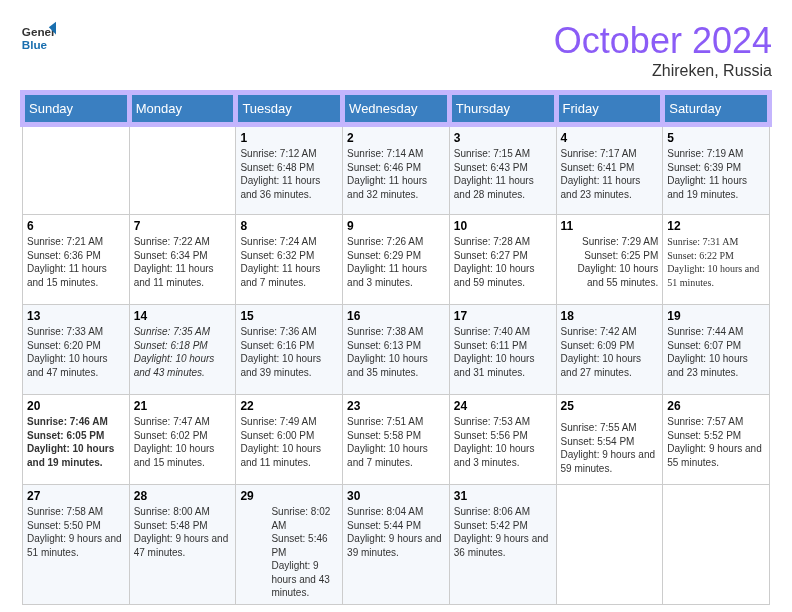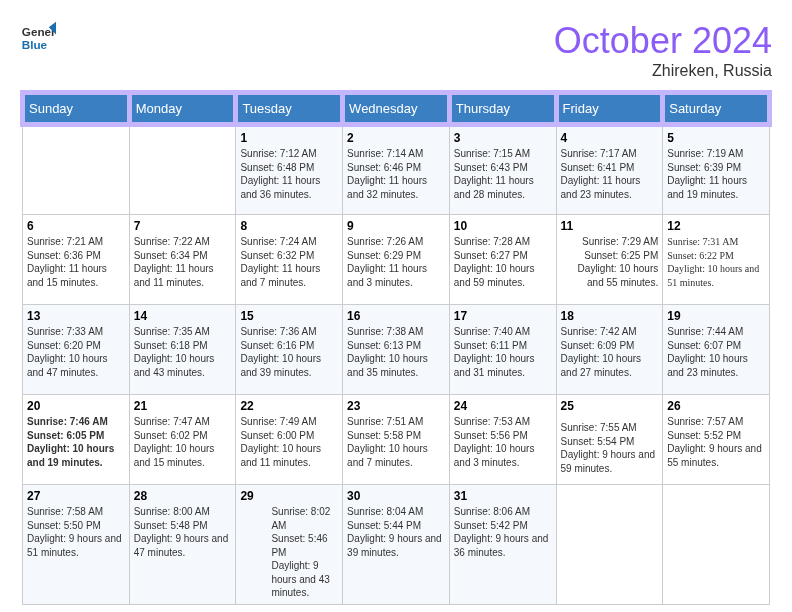--- a/index.html
+++ b/index.html
@@ -188,21 +188,21 @@
       </tr>
       <tr>
         <td>
           <span class="day-num">13</span>
           <div class="day-info" style="white-space: pre-line;">Sunrise: 7:33 AM
 Sunset: 6:20 PM
 Daylight: 10 hours and 47 minutes.</div>
         </td>
         <td>
           <span class="day-num">14</span>
-          <div class="day-info" style="white-space: pre-line;">Sunrise: 7:35 AM
+          <div class="day-info" style="white-space: pre-line; font-style: italic;">Sunrise: 7:35 AM
 Sunset: 6:18 PM
 Daylight: 10 hours and 43 minutes.</div>
         </td>
         <td>
           <span class="day-num">15</span>
           <div class="day-info" style="white-space: pre-line;">Sunrise: 7:36 AM
 Sunset: 6:16 PM
 Daylight: 10 hours and 39 minutes.</div>
         </td>
         <td>

